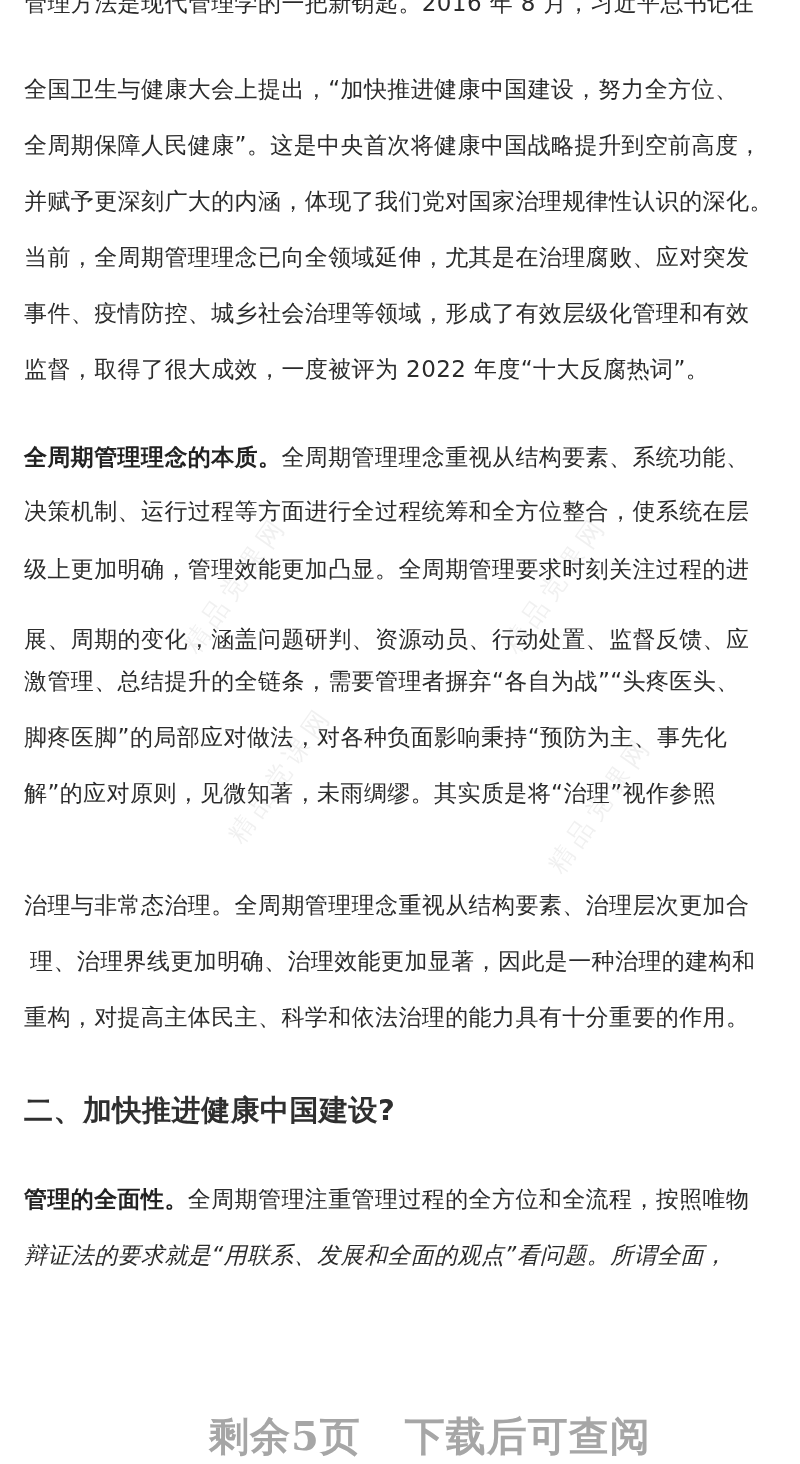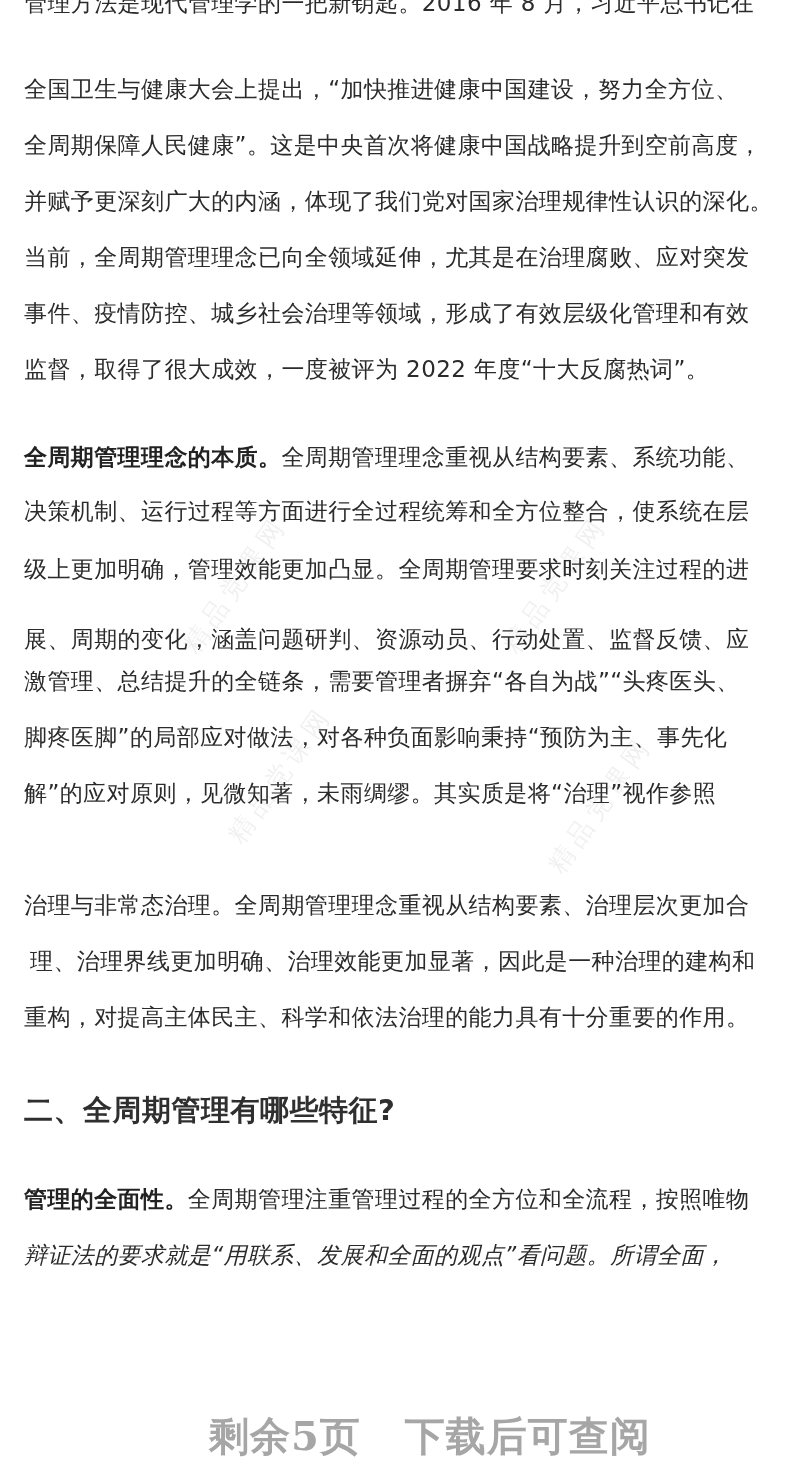--- a/index.html
+++ b/index.html
@@ -96,21 +96,21 @@
   <div class="line" style="top:498px;font-family:Liberation Mono, monospace;">决策机制、运行过程等方面进行全过程统筹和全方位整合，使系统在层</div>
   <div class="line" style="top:554px;">级上更加明确，管理效能更加凸显。全周期管理要求时刻关注过程的进</div>
   <div class="line" style="top:624px;">展、周期的变化，涵盖问题研判、资源动员、行动处置、监督反馈、应</div>
   <div class="line" style="top:666px;">激管理、总结提升的全链条，需要管理者摒弃“各自为战”“头疼医头、</div>
   <div class="line" style="top:722px;">脚疼医脚”的局部应对做法，对各种负面影响秉持“预防为主、事先化</div>
   <div class="line" style="top:778px;">解”的应对原则，见微知著，未雨绸缪。其实质是将“治理”视作参照</div>
   <div class="line" style="top:890px;">治理与非常态治理。全周期管理理念重视从结构要素、治理层次更加合</div>
   <div class="line" style="top:946px;margin-left:6px;">理、治理界线更加明确、治理效能更加显著，因此是一种治理的建构和</div>
   <div class="line" style="top:1002px;">重构，对提高主体民主、科学和依法治理的能力具有十分重要的作用。</div>
 
-  <div class="heading" style="top:1092px;">二、全周期管理有哪些特征?</div>
+  <div class="heading" style="top:1092px;">二、加快推进健康中国建设?</div>
 
   <div class="line" style="top:1184px;">
     <b>管理的全面性。</b><span>全周期管理注重管理过程的全方位和全流程，按照唯物</span>
   </div>
   <div class="line" style="top:1240px;font-style:italic;">辩证法的要求就是“用联系、发展和全面的观点”看问题。所谓全面，</div>
 
   <div class="more">
     <span>剩余5页</span><span class="gap"></span><span>下载后可查阅</span>
   </div>
 

